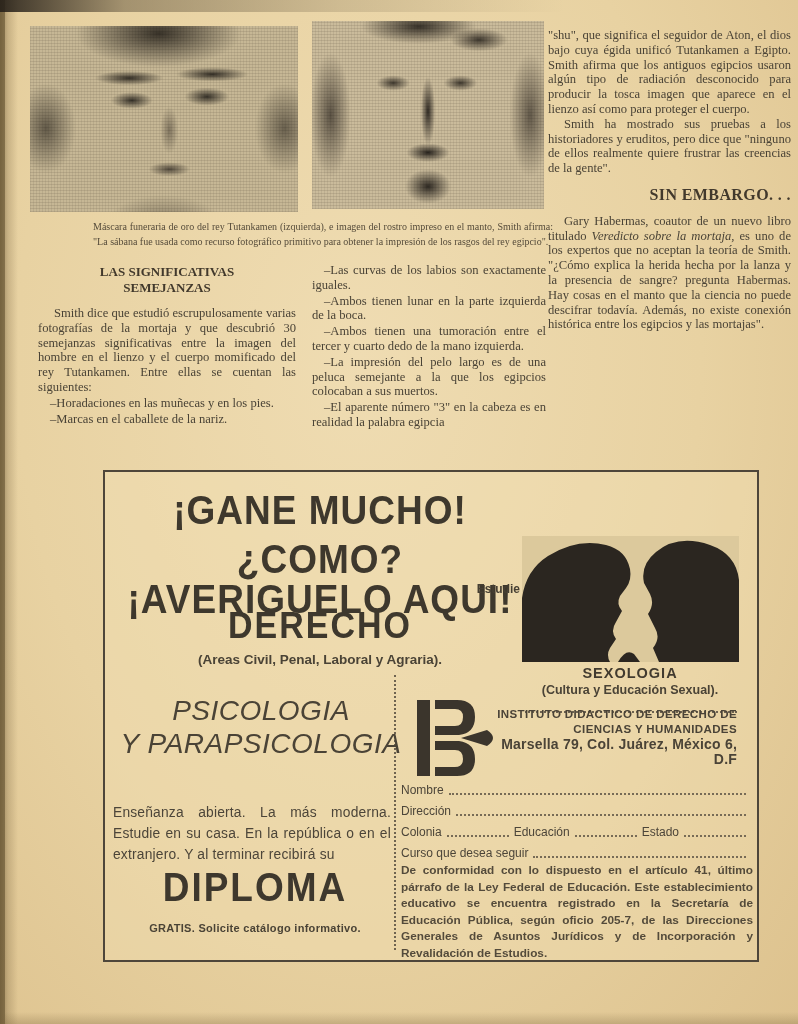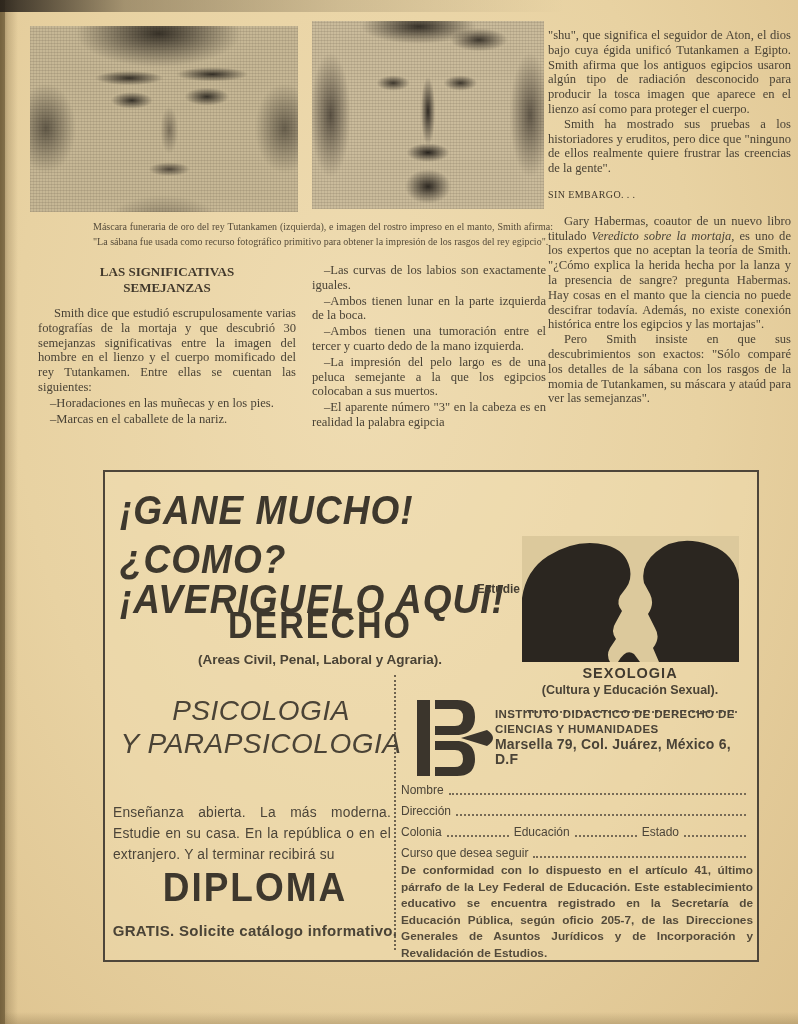--- a/index.html
+++ b/index.html
@@ -53,58 +53,58 @@
     font-size:10px;line-height:15px;text-align:justify;color:#554b3a;}
 
   .col{position:absolute;font-size:12.6px;line-height:14.8px;text-align:justify;}
   .col p{margin:0;}
   .col .indent{text-indent:16px;}
   .col .item{text-indent:12px;margin-top:1px;}
   .col1{left:38px;top:264px;width:258px;}
   .col2{left:312px;top:262px;width:234px;}
   .col3{left:548px;top:28px;width:243px;}
   .col-head{font-weight:bold;text-align:center;font-size:13px;line-height:16px;margin:0 0 10px 0;color:#42392c;}
-  .sub-head{font-weight:normal;text-align:left;font-size:10px;letter-spacing:.4px;margin:12px 0 11px 0;color:#42392c;}
+  .sub-head{font-weight:bold;text-align:right;font-size:16px;letter-spacing:.4px;margin:12px 0 11px 0;color:#42392c;}
   .book-title{font-style:italic;}
 
   
   .ad{position:absolute;left:103px;top:470px;width:652px;height:488px;
     border:2.5px solid #4e463a; background:rgba(243,225,182,.35);
     font-family:"Liberation Sans", sans-serif; color:#463f33;}
   .ad-divider{position:absolute;left:289px;top:203px;bottom:10px;width:0;border-left:2px dotted #6e6350;}
-  .headline{position:absolute;left:15px;top:14px;width:400px;text-align:left;
-    font-weight:bold;color:#3e382d;letter-spacing:1px;font-style:italic;}
+  .headline{position:absolute;left:15px;top:14px;width:400px;text-align:center;
+    font-weight:bold;color:#3e382d;letter-spacing:1px;}
   .headline .h1{font-size:37px;line-height:44px;transform:scaleY(1.12);transform-origin:top;}
   .headline .h2{font-size:37px;line-height:46px;transform:scaleY(1.12);transform-origin:top;}
   .estudie{position:absolute;left:15px;top:110px;width:400px;text-align:right;
     font-weight:bold;font-size:12px;color:#463f33;}
   .derecho{position:absolute;left:15px;top:132px;width:400px;text-align:center;
     font-weight:bold;font-size:34px;letter-spacing:2px;color:#3e382d;transform:scaleY(1.1);transform-origin:top;}
   .areas{position:absolute;left:15px;top:180px;width:400px;text-align:center;
     font-weight:bold;font-size:13.5px;color:#4a4336;}
   .silhouette{position:absolute;left:417px;top:64px;width:217px;height:126px;background:#dcc99c;}
   .sexologia{position:absolute;left:400px;top:193px;width:250px;text-align:center;
     font-weight:bold;font-size:14.5px;letter-spacing:1px;color:#423b2f;}
   .cultura{position:absolute;left:400px;top:211px;width:250px;text-align:center;
     font-weight:bold;font-size:12.5px;color:#4a4336;}
   .dotline{position:absolute;left:420px;top:239px;width:212px;border-bottom:2px dotted #6e6350;}
   .psy{position:absolute;left:0px;top:222px;width:312px;text-align:center;
     font-size:28px;line-height:33px;color:#4a4336;letter-spacing:.5px;font-style:italic;}
   .ciencias{position:absolute;left:0px;top:297px;width:312px;text-align:center;
     font-weight:bold;font-size:13px;color:#4c4539;}
   .ib-logo{position:absolute;left:312px;top:228px;width:78px;height:76px;}
-  .instituto{position:absolute;left:390px;top:235px;width:258px;text-align:left;
+  .instituto{position:absolute;left:374px;top:235px;width:258px;text-align:right;
     font-weight:bold;font-size:11.5px;line-height:15px;letter-spacing:.4px;color:#4a4337;}
   .instituto .addr{font-weight:bold;font-size:14px;letter-spacing:.2px;}
   .ensenanza{position:absolute;left:8px;top:330px;width:278px;
     font-size:13.8px;line-height:21px;text-align:justify;letter-spacing:.2px;color:#4c4539;}
   .diploma{position:absolute;left:5px;top:393px;width:290px;text-align:center;
     font-weight:bold;font-size:37px;letter-spacing:2px;color:#3e382d;transform:scaleY(1.08);transform-origin:top;}
   .gratis{position:absolute;left:5px;top:450px;width:290px;text-align:center;
-    font-size:15px;font-weight:bold;letter-spacing:.3px;color:#4a4336;}
+    font-size:11px;font-weight:bold;letter-spacing:.3px;color:#4a4336;}
   .form{position:absolute;left:296px;top:311px;width:350px;font-size:12px;color:#4c4539;}
   .form-row{display:flex;align-items:flex-end;margin-bottom:7px;}
   .form-row .lbl{white-space:nowrap;}
   .leader{flex:1;border-bottom:2px dotted #776b56;margin:0 5px 2px 5px;min-width:14px;}
   .legal{position:absolute;left:296px;top:390px;width:352px;
     font-weight:bold;font-size:11.8px;line-height:16.5px;text-align:justify;color:#473f32;opacity:.92;}
 </style>
 </head>
 <body>
 
@@ -133,21 +133,20 @@
     <p class="item">–Ambos tienen una tumoración entre el tercer y cuarto dedo de la mano izquierda.</p>
     <p class="item">–La impresión del pelo largo es de una peluca semejante a la que los egipcios colocaban a sus muertos.</p>
     <p class="item">–El aparente número "3" en la cabeza es en realidad la palabra egipcia</p>
   </div>
 
   <div class="col col3">
     <p>"shu", que significa el seguidor de Aton, el dios bajo cuya égida unificó Tutankamen a Egipto. Smith afirma que los antiguos egipcios usaron algún tipo de radiación desconocido para producir la tosca imagen que aparece en el lienzo así como para proteger el cuerpo.</p>
     <p class="indent">Smith ha mostrado sus pruebas a los historiadores y eruditos, pero dice que "ninguno de ellos realmente quiere frustrar las creencias de la gente".</p>
     <h4 class="sub-head">SIN EMBARGO. . .</h4>
     <p class="indent"><span>Gary Habermas, coautor de un nuevo libro titulado </span><span class="book-title">Veredicto sobre la mortaja</span><span>, es uno de los expertos que no aceptan la teoría de Smith. "¿Cómo explica la herida hecha por la lanza y la presencia de sangre? pregunta Habermas. Hay cosas en el manto que la ciencia no puede descifrar todavía. Además, no existe conexión histórica entre los egipcios y las mortajas".</span></p>
-    <p class="indent">Pero Smith insiste en que sus descubrimientos son exactos: "Sólo comparé los detalles de la sábana con los rasgos de la momia de Tutankamen, su máscara y ataúd para ver las semejanzas".</p>
   </div>
 
   <div class="ad">
     <div class="ad-divider"></div>
 
     <div class="headline">
       <div class="h1">¡GANE MUCHO! ¿COMO?</div>
       <div class="h2">¡AVERIGUELO AQUI!</div>
     </div>
     <div class="estudie">Estudie</div>

